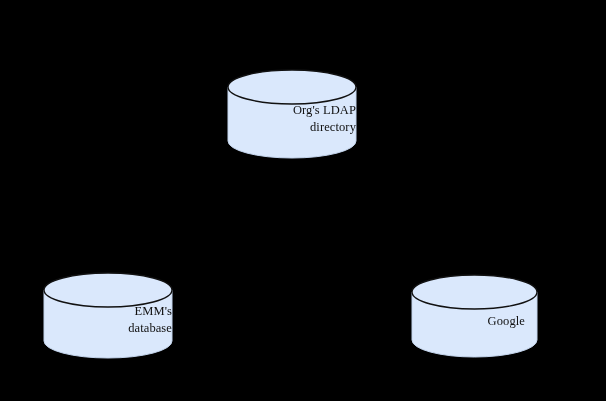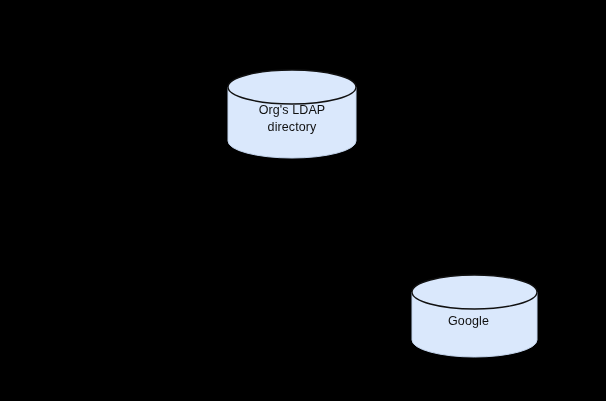--- a/index.html
+++ b/index.html
@@ -25,42 +25,50 @@
     position: absolute;
     top: 0;
     left: 0;
     display: block;
     overflow: visible;
   }
   .node-label {
     position: absolute;
     left: 0;
     width: 100%;
-    text-align: center;
+    text-align: right;
     color: #101010;
-    font-family: Liberation Sans, sans-serif;
+    font-family: Liberation Serif, serif;
     font-size: 12.5px;
     line-height: 17px;
     letter-spacing: 0.1px;
     white-space: pre-line;
     pointer-events: none;
   }
 </style>
 </head>
 <body>
 
 <div id="canvas" style="width: 606px; height: 401px; background: rgb(0, 0, 0);">
     <div class="node" style="left: 228px; top: 70px; width: 128px; height: 88px;">
       <svg width="128" height="88" viewBox="0 0 128 88">
         <path d="M 0 17 L 0 71 A 64 17 0 0 0 128 71 L 128 17 Z" fill="#dae8fc" stroke="#c3d4ec" stroke-width="1"></path>
         <ellipse cx="64" cy="17" rx="64" ry="17" fill="#dae8fc" stroke="#111111" stroke-width="1.4"></ellipse>
       </svg>
       <div class="node-label" style="top: 32px; color: rgb(16, 16, 16);">Org's LDAP
 directory</div>
     </div>
+    <div class="node" style="left: 44px; top: 273px; width: 128px; height: 85px;">
+      <svg width="128" height="85" viewBox="0 0 128 85">
+        <path d="M 0 17 L 0 68 A 64 17 0 0 0 128 68 L 128 17 Z" fill="#dae8fc" stroke="#c3d4ec" stroke-width="1"></path>
+        <ellipse cx="64" cy="17" rx="64" ry="17" fill="#dae8fc" stroke="#111111" stroke-width="1.4"></ellipse>
+      </svg>
+      <div class="node-label" style="top: 30px; color: rgb(16, 16, 16);">EMM's
+database</div>
+    </div>
     <div class="node" style="left: 412px; top: 275px; width: 113px; height: 82px;">
       <svg width="125" height="82" viewBox="0 0 125 82">
         <path d="M 0 17 L 0 65 A 62.5 17 0 0 0 125 65 L 125 17 Z" fill="#dae8fc" stroke="#c3d4ec" stroke-width="1"></path>
         <ellipse cx="62.5" cy="17" rx="62.5" ry="17" fill="#dae8fc" stroke="#111111" stroke-width="1.4"></ellipse>
       </svg>
       <div class="node-label" style="top: 38px; color: rgb(16, 16, 16);">Google</div>
     </div>
   </div>
 
 </body></html>

